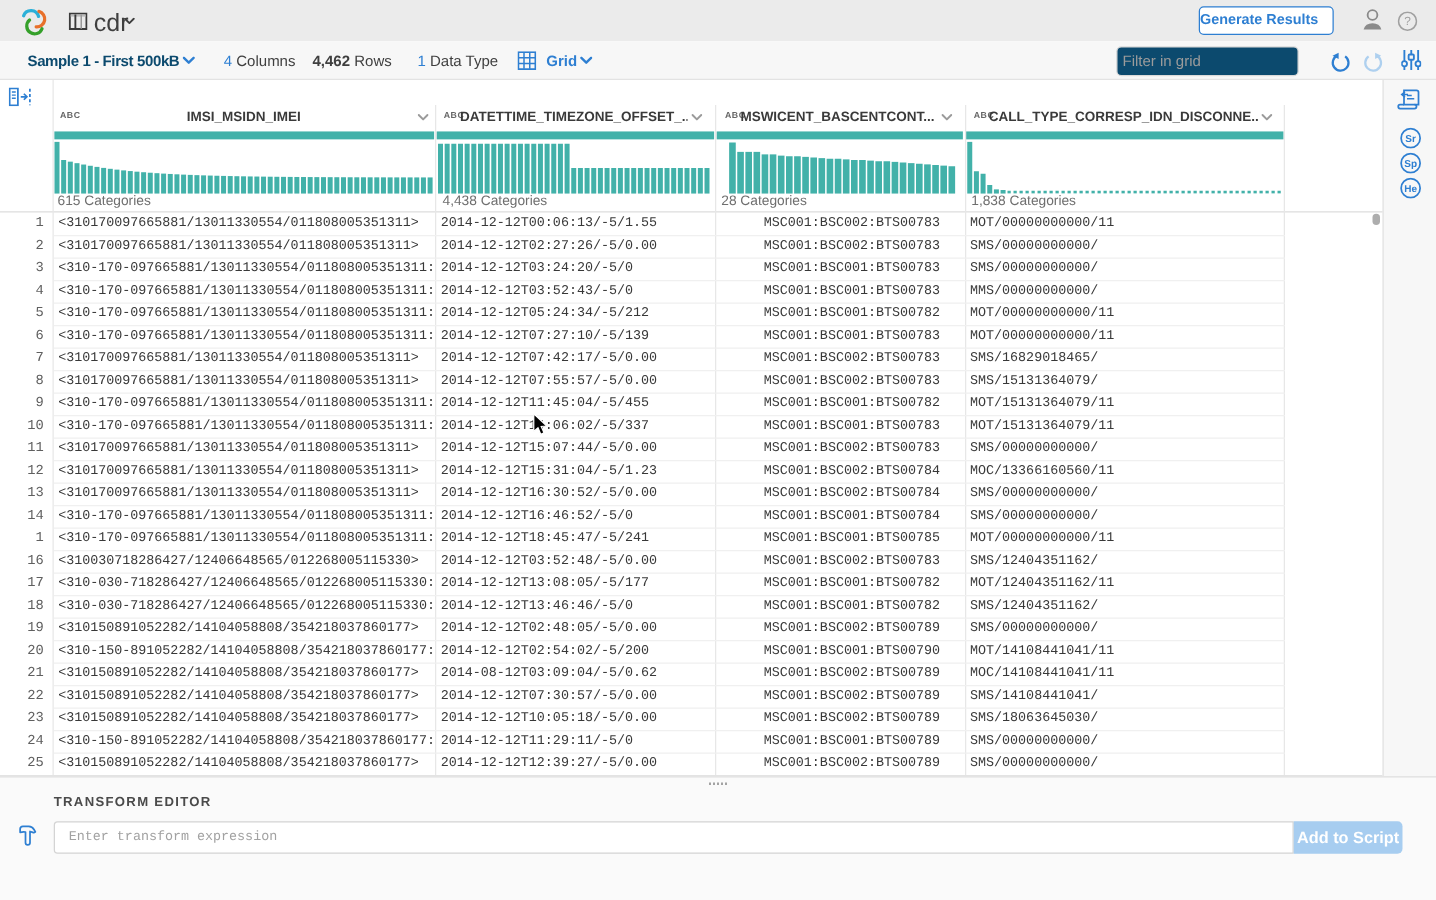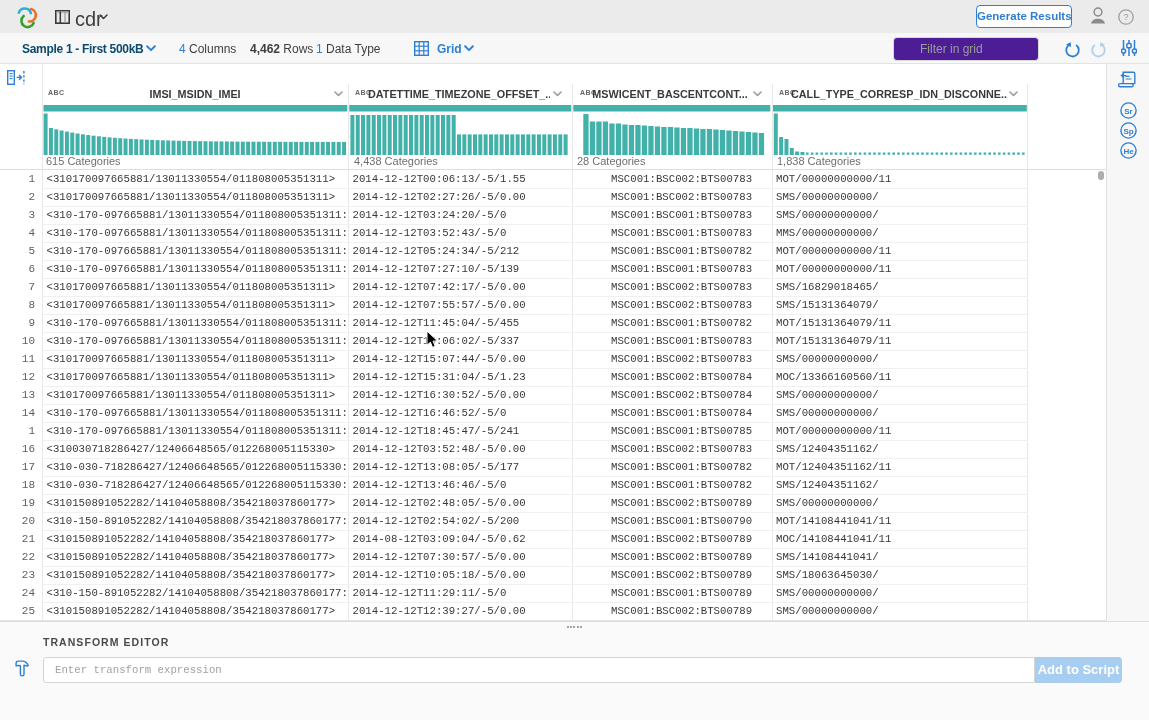--- a/index.html
+++ b/index.html
@@ -1,25 +1,25 @@
 <!DOCTYPE html>
 <html><head><meta charset="utf-8">
 <style>
 * { margin:0; padding:0; box-sizing:border-box; }
 html,body { width:1149px; height:720px; overflow:hidden; }
 body { font-family:"Liberation Sans", sans-serif; background:#fff; position:relative; }
 .abs { position:absolute; }
 #navbar { left:0; top:0; width:1149px; height:33px; background:#ebebeb; }
 #toolbar { left:0; top:33px; width:1149px; height:31px; background:#f7f7f7; border-bottom:1px solid #e3e3e3; }
-#gen-btn { left:959px; top:5px; width:96px; height:23px; background:#fff; border:1px solid #2e7fd2; border-radius:4px; color:#2e7fd2; font-size:11.5px; font-weight:bold; text-align:left; line-height:21px; white-space:nowrap;margin-left:17px; }
+#gen-btn { left:959px; top:5px; width:108px; height:23px; background:#fff; border:1px solid #2e7fd2; border-radius:4px; color:#2e7fd2; font-size:11.5px; font-weight:bold; text-align:left; line-height:21px; white-space:nowrap; }
 .nav-txt { color:#3f3f3f; font-size:20px; }
 #sample { left:22px; top:42px; color:#0c4a6e; font-size:12px; font-weight:bold; letter-spacing:-0.3px; }
 .tstat { top:42px; font-size:12px; color:#3f3f3f; }
 .blue { color:#2e7fd2; }
-#filter { left:893px; top:37px; width:146px; height:24px; border:1px solid #d9d9d9; border-radius:4px; background:#4c1d95; color:#9b9b9b; font-size:12px; line-height:22px; padding-left:26px; }
+#filter { left:893px; top:37px; width:146px; height:24px; border:1px solid #d9d9d9; border-radius:4px; background:#0c4a6e; color:#9b9b9b; font-size:12px; line-height:22px; padding-left:4px; }
 #grid-lbl { left:437px; top:42px; color:#2e7fd2; font-size:12px; font-weight:bold; }
 .hist { position:absolute; left:0; top:105px; }
 .colhead { position:absolute; top:85px; height:19px; font-size:10.8px; font-weight:bold; color:#3a3a3a; text-align:center; line-height:19px; white-space:nowrap; overflow:hidden; }
 .abc { position:absolute; top:89px; font-size:7px; font-weight:bold; color:#666; letter-spacing:0.4px; }
 .cats { position:absolute; top:155px; font-size:11px; color:#6f6f6f; }
 .vline { position:absolute; width:1px; background:#e7e7e7; }
 #rows { position:absolute; left:0; top:170px; width:1028px; height:450px; }
 .row { position:relative; width:1028px; height:18px; font-family:"Liberation Mono", monospace; font-size:10.7px; color:#383838; }
 .row::after { content:""; position:absolute; left:43px; right:0; bottom:-1px; height:1px; background:#f0f0f0; }
 .row span { position:absolute; top:0; line-height:18px; white-space:pre; }
@@ -81,21 +81,21 @@
   </div>
 
 <div class="abs" id="sample">Sample 1 - First 500kB</div>
 <div class="icon" style="left:146px; top:45px;">
     <svg width="10" height="7" viewBox="0 0 9 6">
       <path d="M1 1 L4.5 4.5 L8 1" fill="none" stroke="#2e7fd2" stroke-width="1.7" stroke-linecap="round" stroke-linejoin="round"></path>
     </svg>
   </div>
 <div class="abs tstat" style="left:179px;"><span class="blue">4</span> Columns</div>
 <div class="abs tstat" style="left:250px;"><b>4,462</b> Rows</div>
-<div class="abs tstat" style="left:316px;"><span class="blue">1</span> Data Type</div>
+<div class="abs tstat" style="left:334px;"><span class="blue">1</span> Data Type</div>
 <div class="icon" style="left:414px; top:41px;">
     <svg width="15" height="15" viewBox="0 0 15 15">
 <rect x="0.7" y="0.7" width="13.6" height="13.6" fill="none" stroke="#2e7fd2" stroke-width="1.4"></rect>
 <line x1="5.2" y1="1" x2="5.2" y2="14" stroke="#2e7fd2" stroke-width="1.2"></line>
 <line x1="9.8" y1="1" x2="9.8" y2="14" stroke="#2e7fd2" stroke-width="1.2"></line>
 <line x1="1" y1="5.2" x2="14" y2="5.2" stroke="#2e7fd2" stroke-width="1.2"></line>
 <line x1="1" y1="9.8" x2="14" y2="9.8" stroke="#2e7fd2" stroke-width="1.2"></line>
 </svg>
   </div>
 <div class="abs" id="grid-lbl">Grid</div>

